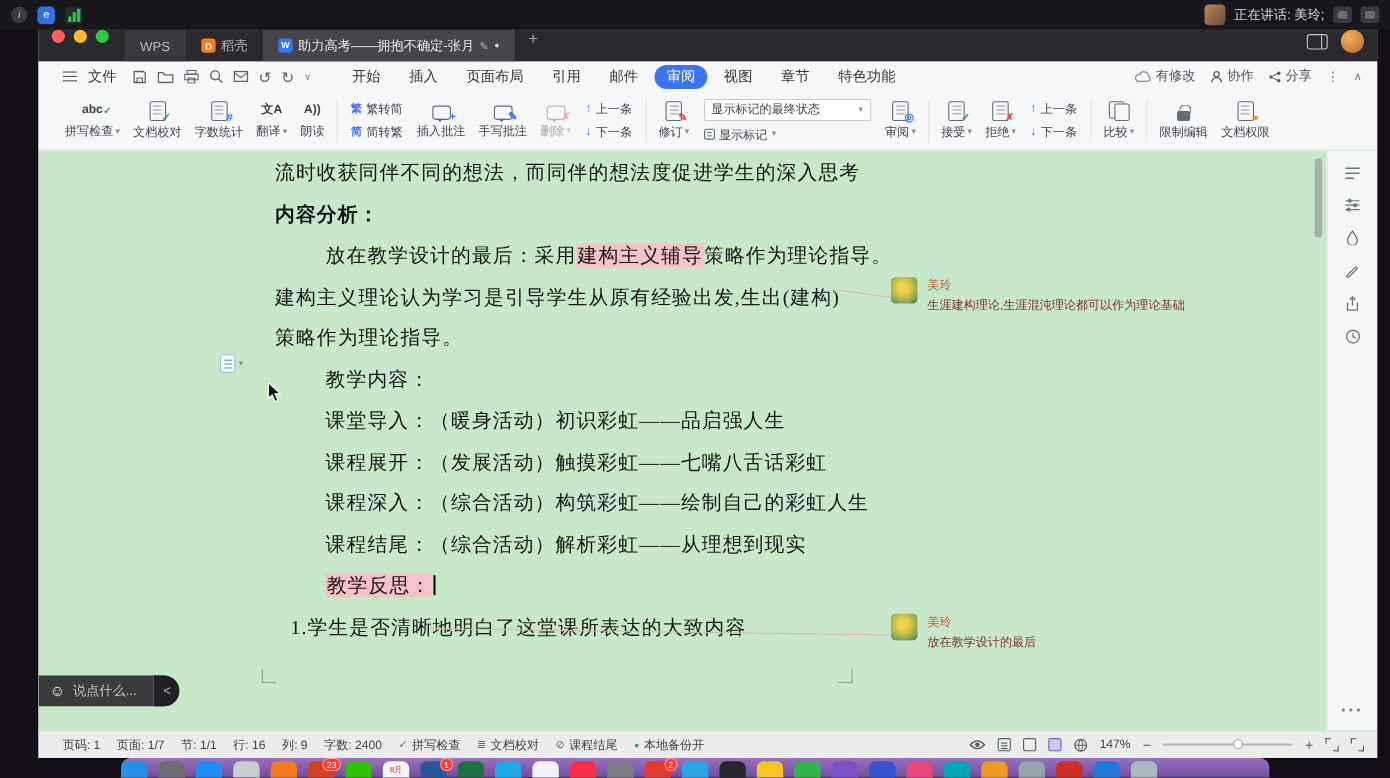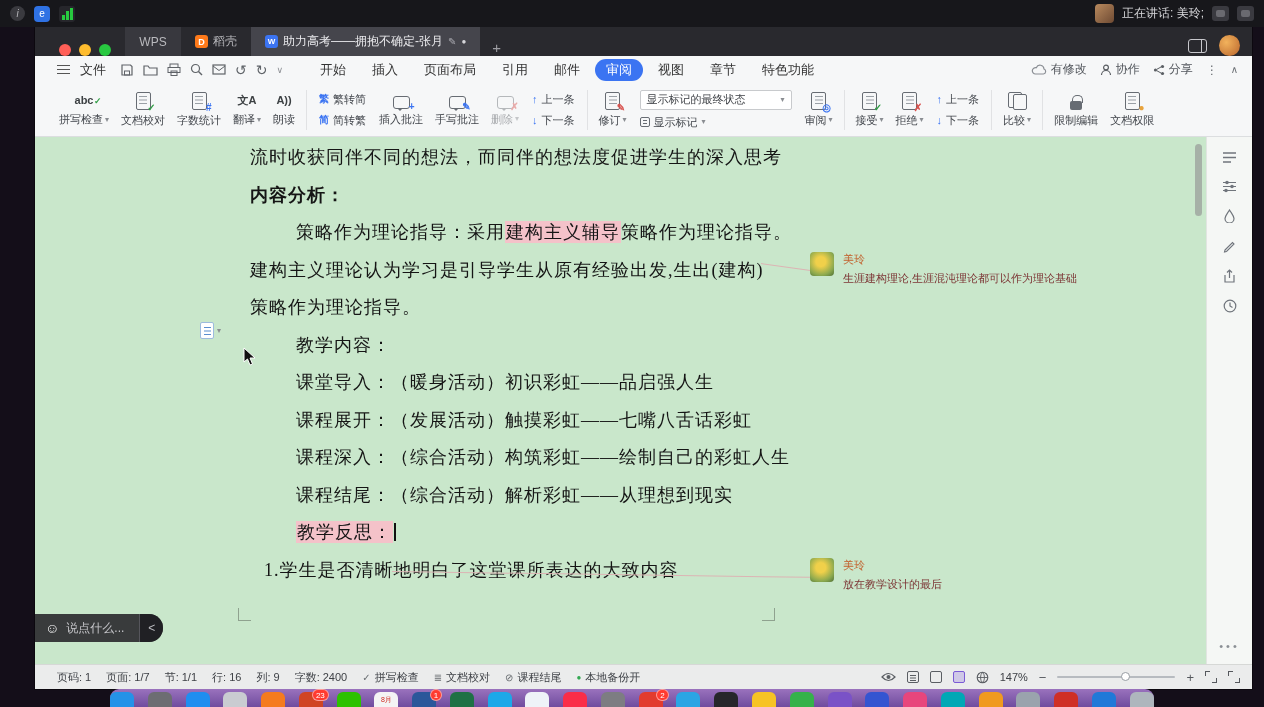--- a/index.html
+++ b/index.html
@@ -15,21 +15,21 @@
 .sb-right{margin-left:auto;display:flex;align-items:center;gap:8px}
 .sb-avatar{width:19px;height:19px;border-radius:4px;background:linear-gradient(135deg,#b98a5e,#6e4a33)}
 .sb-speak{font-size:12px;color:#d8d8db}
 .sb-dim{width:17px;height:15px;border-radius:3px;background:#3a3a40;position:relative}
 .sb-dim::after{content:"";position:absolute;left:4px;top:4px;right:4px;bottom:4px;background:#6a6a70;border-radius:2px}
 
 
 .window{position:absolute;left:35px;top:27px;width:1217px;height:662px;display:flex;flex-direction:column;background:#f6f7f8;z-index:10;box-shadow:0 0 0 1px rgba(0,0,0,.4)}
 
 
-.titlebar{height:29px;background:#29292e;display:flex;align-items:flex-end;padding-left:24px;flex:0 0 auto}
+.titlebar{height:29px;background:#29292e;display:flex;align-items:flex-start;padding-left:12px;flex:0 0 auto}
 .lights{display:flex;gap:8px;margin-right:14px}
 .light{width:12px;height:12px;border-radius:50%}
 .l-red{background:#ff5f57}.l-yellow{background:#febc2e}.l-green{background:#28c840}
 .ttab{height:29px;display:flex;align-items:center;justify-content:center;font-size:12px;color:#b9b9bd;padding:0 14px;gap:5px}
 .ttab.wps{background:#38383e;min-width:56px}
 .docerD{width:13px;height:13px;border-radius:3px;background:#ff7a1a;color:#fff;font-size:9px;display:flex;align-items:center;justify-content:center;font-weight:bold}
 .ttab.doc{background:#45454c;color:#e9e9ec;max-width:230px}
 .doc-w{width:13px;height:13px;border-radius:3px;background:#3b74f2;color:#fff;font-size:8px;display:flex;align-items:center;justify-content:center;font-weight:bold;flex:0 0 auto}
 .doc-title{white-space:nowrap;overflow:hidden;text-overflow:ellipsis;max-width:160px}
 .doc-pen{color:#a9a9af;font-size:10px}
@@ -128,21 +128,21 @@
 .zbtn{color:#55585d;font-size:13px}
 .zoomtext{font-size:11px;color:#3e4146}
 .zslider{width:118px;height:2px;background:#b7bbc0;position:relative;border-radius:1px}
 .zknob{position:absolute;left:54%;top:-4px;width:9px;height:9px;border-radius:50%;background:#fff;border:1px solid #989da3}
 .fsico{width:12px;height:12px;position:relative}
 .fsico::before{content:"";position:absolute;left:0;top:0;width:4px;height:4px;border-left:1.5px solid #55585d;border-top:1.5px solid #55585d}
 .fsico::after{content:"";position:absolute;right:0;bottom:0;width:4px;height:4px;border-right:1.5px solid #55585d;border-bottom:1.5px solid #55585d}
 
 
 .dock{position:absolute;left:0;right:0;bottom:0;height:18px;overflow:hidden;z-index:40}
-.dockbar{position:absolute;left:110px;right:110px;bottom:0;height:18px;background:linear-gradient(180deg,#9a72bd,#6f4c9e);border-radius:9px 9px 0 0;display:flex;justify-content:space-between;gap:10px;padding-top:3px}
+.dockbar{position:absolute;left:110px;right:110px;bottom:0;height:18px;background:linear-gradient(180deg,#9a72bd,#6f4c9e);border-radius:9px 9px 0 0;display:flex;justify-content:flex-start;gap:10px;padding-top:3px}
 .dicon{width:24px;height:24px;border-radius:6px;position:relative;flex:0 0 auto}
 .dbadge{position:absolute;top:-3px;right:-6px;min-width:12px;height:12px;border-radius:7px;background:#ff3b30;color:#fff;font-size:8px;display:flex;align-items:center;justify-content:center;padding:0 3px;border:1px solid rgba(255,255,255,.5)}
 .dlabel{position:absolute;left:0;right:0;top:3px;text-align:center;font-size:7px;color:#d02a20}
 svg.sico{display:block}
 </style>
 </head>
 <body>
 
 <div class="screen">
 
@@ -426,21 +426,21 @@
             <span>文档权限</span>
           </span>
       </span>
     </div>
 
     <div class="docarea">
 
       <div class="pagetext">
         <div class="dline">流时收获同伴不同的想法，而同伴的想法度促进学生的深入思考</div>
         <div class="dline bold">内容分析：</div>
-        <div class="dline ind"><span>策略作为理论指导：采用</span><span class="hl">建构主义辅导</span><span>策略作为理论指导。</span></div>
+        <div class="dline ind"><span>放在教学设计的最后：采用</span><span class="hl">建构主义辅导</span><span>策略作为理论指导。</span></div>
         <div class="dline">建构主义理论认为学习是引导学生从原有经验出发,生出(建构)</div>
         <div class="dline">策略作为理论指导。</div>
         <div class="dline ind">教学内容：</div>
         <div class="dline ind">课堂导入：（暖身活动）初识彩虹——品启强人生</div>
         <div class="dline ind">课程展开：（发展活动）触摸彩虹——七嘴八舌话彩虹</div>
         <div class="dline ind">课程深入：（综合活动）构筑彩虹——绘制自己的彩虹人生</div>
         <div class="dline ind">课程结尾：（综合活动）解析彩虹——从理想到现实</div>
         <div class="dline ind"><span class="hl">教学反思：</span><span class="cursorbar"></span></div>
         <div class="dline ind2">1.学生是否清晰地明白了这堂课所表达的大致内容</div>
       </div>

